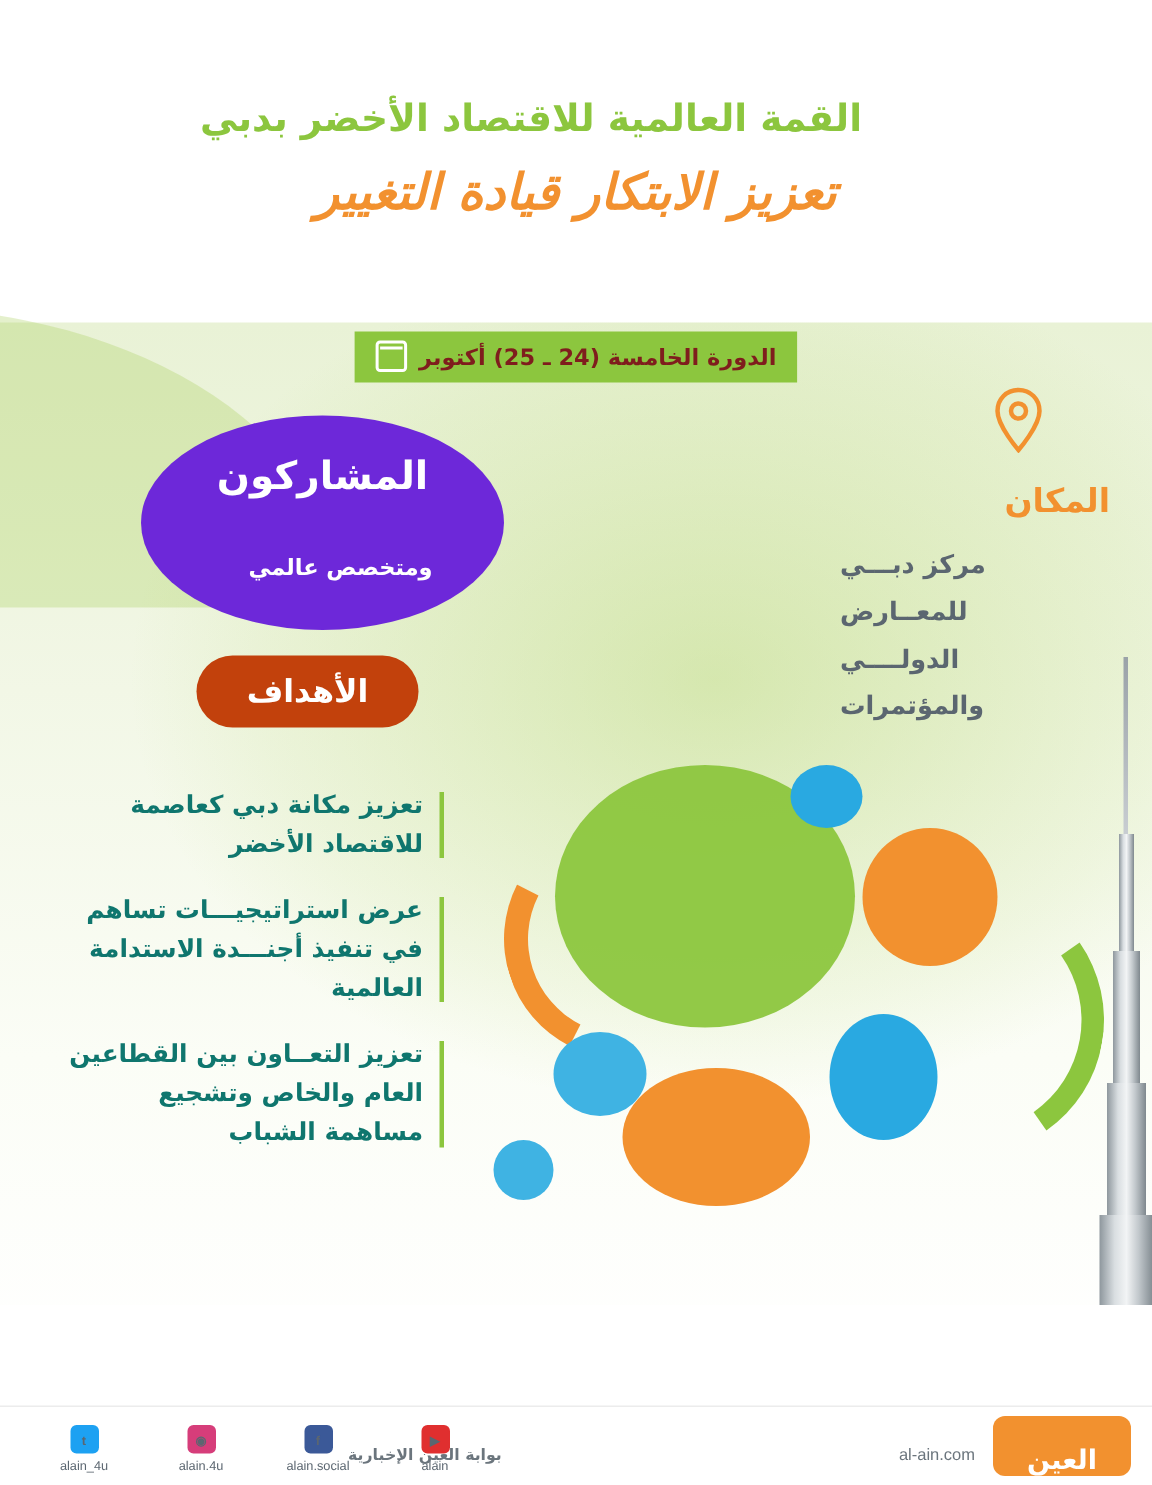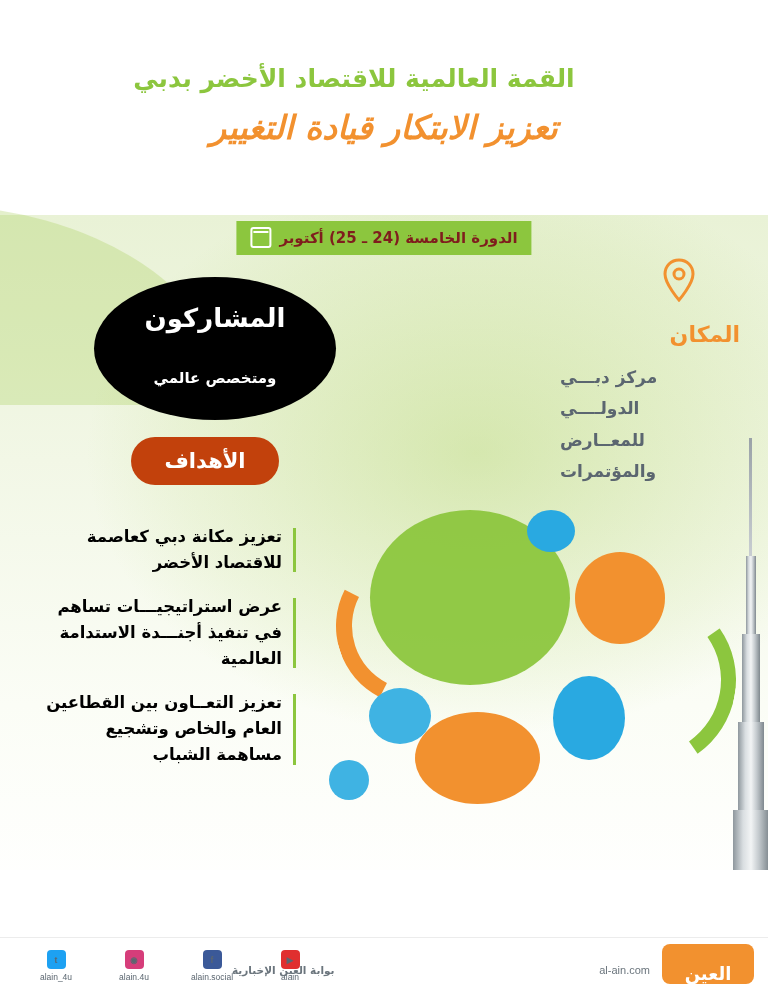--- a/index.html
+++ b/index.html
@@ -92,48 +92,48 @@
   .cal-icon{
     width:17px;height:17px;border:2px solid #ffffff;border-radius:3px;
     position:relative;flex:0 0 auto;
   }
   .cal-icon::before{
     content:"";position:absolute;left:1px;right:1px;top:2px;height:2px;background:#fff;
   }
   
   .participants{
     position:absolute;left:94px;top:277px;width:242px;height:143px;
-    background:#000000;border-radius:50%/50%;
+    background:#6d28d9;border-radius:50%/50%;
     color:#ffffff;text-align:center;
   }
   .participants .p-title{
     position:absolute;top:26px;left:0;width:100%;font-size:26px;font-weight:bold;
   }
   .participants .p-num{
     position:absolute;top:60px;left:0;width:100%;font-size:25px;font-weight:bold;
   }
   .participants .p-num small{font-size:18px;font-weight:bold;}
   .participants .p-sub{
-    position:absolute;top:92px;left:0;width:100%;font-size:15px;font-weight:bold;
+    position:absolute;top:92px;left:12px;width:100%;font-size:15px;font-weight:bold;
   }
   
   .goals-pill{
     position:absolute;left:131px;top:437px;width:148px;height:48px;
     background:#c2410c;border-radius:26px;color:#ffffff;
     display:flex;align-items:center;justify-content:center;
     font-size:21px;font-weight:bold;
   }
   
   .goals-list{
     position:absolute;right:472px;top:524px;width:250px;
     text-align:right;color:#5f6a72;
   }
   .goal-item{
     position:relative;padding-right:14px;margin-bottom:18px;
-    font-size:16.5px;font-weight:bold;line-height:1.58;color:#000000;
+    font-size:16.5px;font-weight:bold;line-height:1.58;color:#0f766e;
   }
   .goal-item::after{
     content:"";position:absolute;right:0;top:4px;bottom:4px;width:3px;background:#8cc63e;
   }
   
   .pin-icon{
     position:absolute;left:662px;top:258px;width:34px;height:44px;
   }
   .venue-title{
     position:absolute;right:28px;top:322px;width:180px;text-align:right;
@@ -245,22 +245,22 @@
 
   <div class="pin-icon">
     <svg width="34" height="44" viewBox="0 0 34 44">
       <path d="M17 2 C9 2 3 8 3 16 C3 26 17 42 17 42 C17 42 31 26 31 16 C31 8 25 2 17 2 Z" fill="none" stroke="#f2912f" stroke-width="3"></path>
       <circle cx="17" cy="16" r="5" fill="none" stroke="#f2912f" stroke-width="3"></circle>
     </svg>
   </div>
   <div class="venue-title">المكان</div>
   <div class="venue-lines">
     <div>مركز دبـــي</div>
+    <div>للمعــارض</div>
     <div>الدولــــي</div>
-    <div>للمعــارض</div>
     <div>والمؤتمرات</div>
   </div>
 
   <div class="watermark">
     <span class="wm-line">
       <span class="wm-c">©</span><span>www.al-ain.com</span>
     </span>
     <span class="wm-line">2018-2019</span>
   </div>
 

